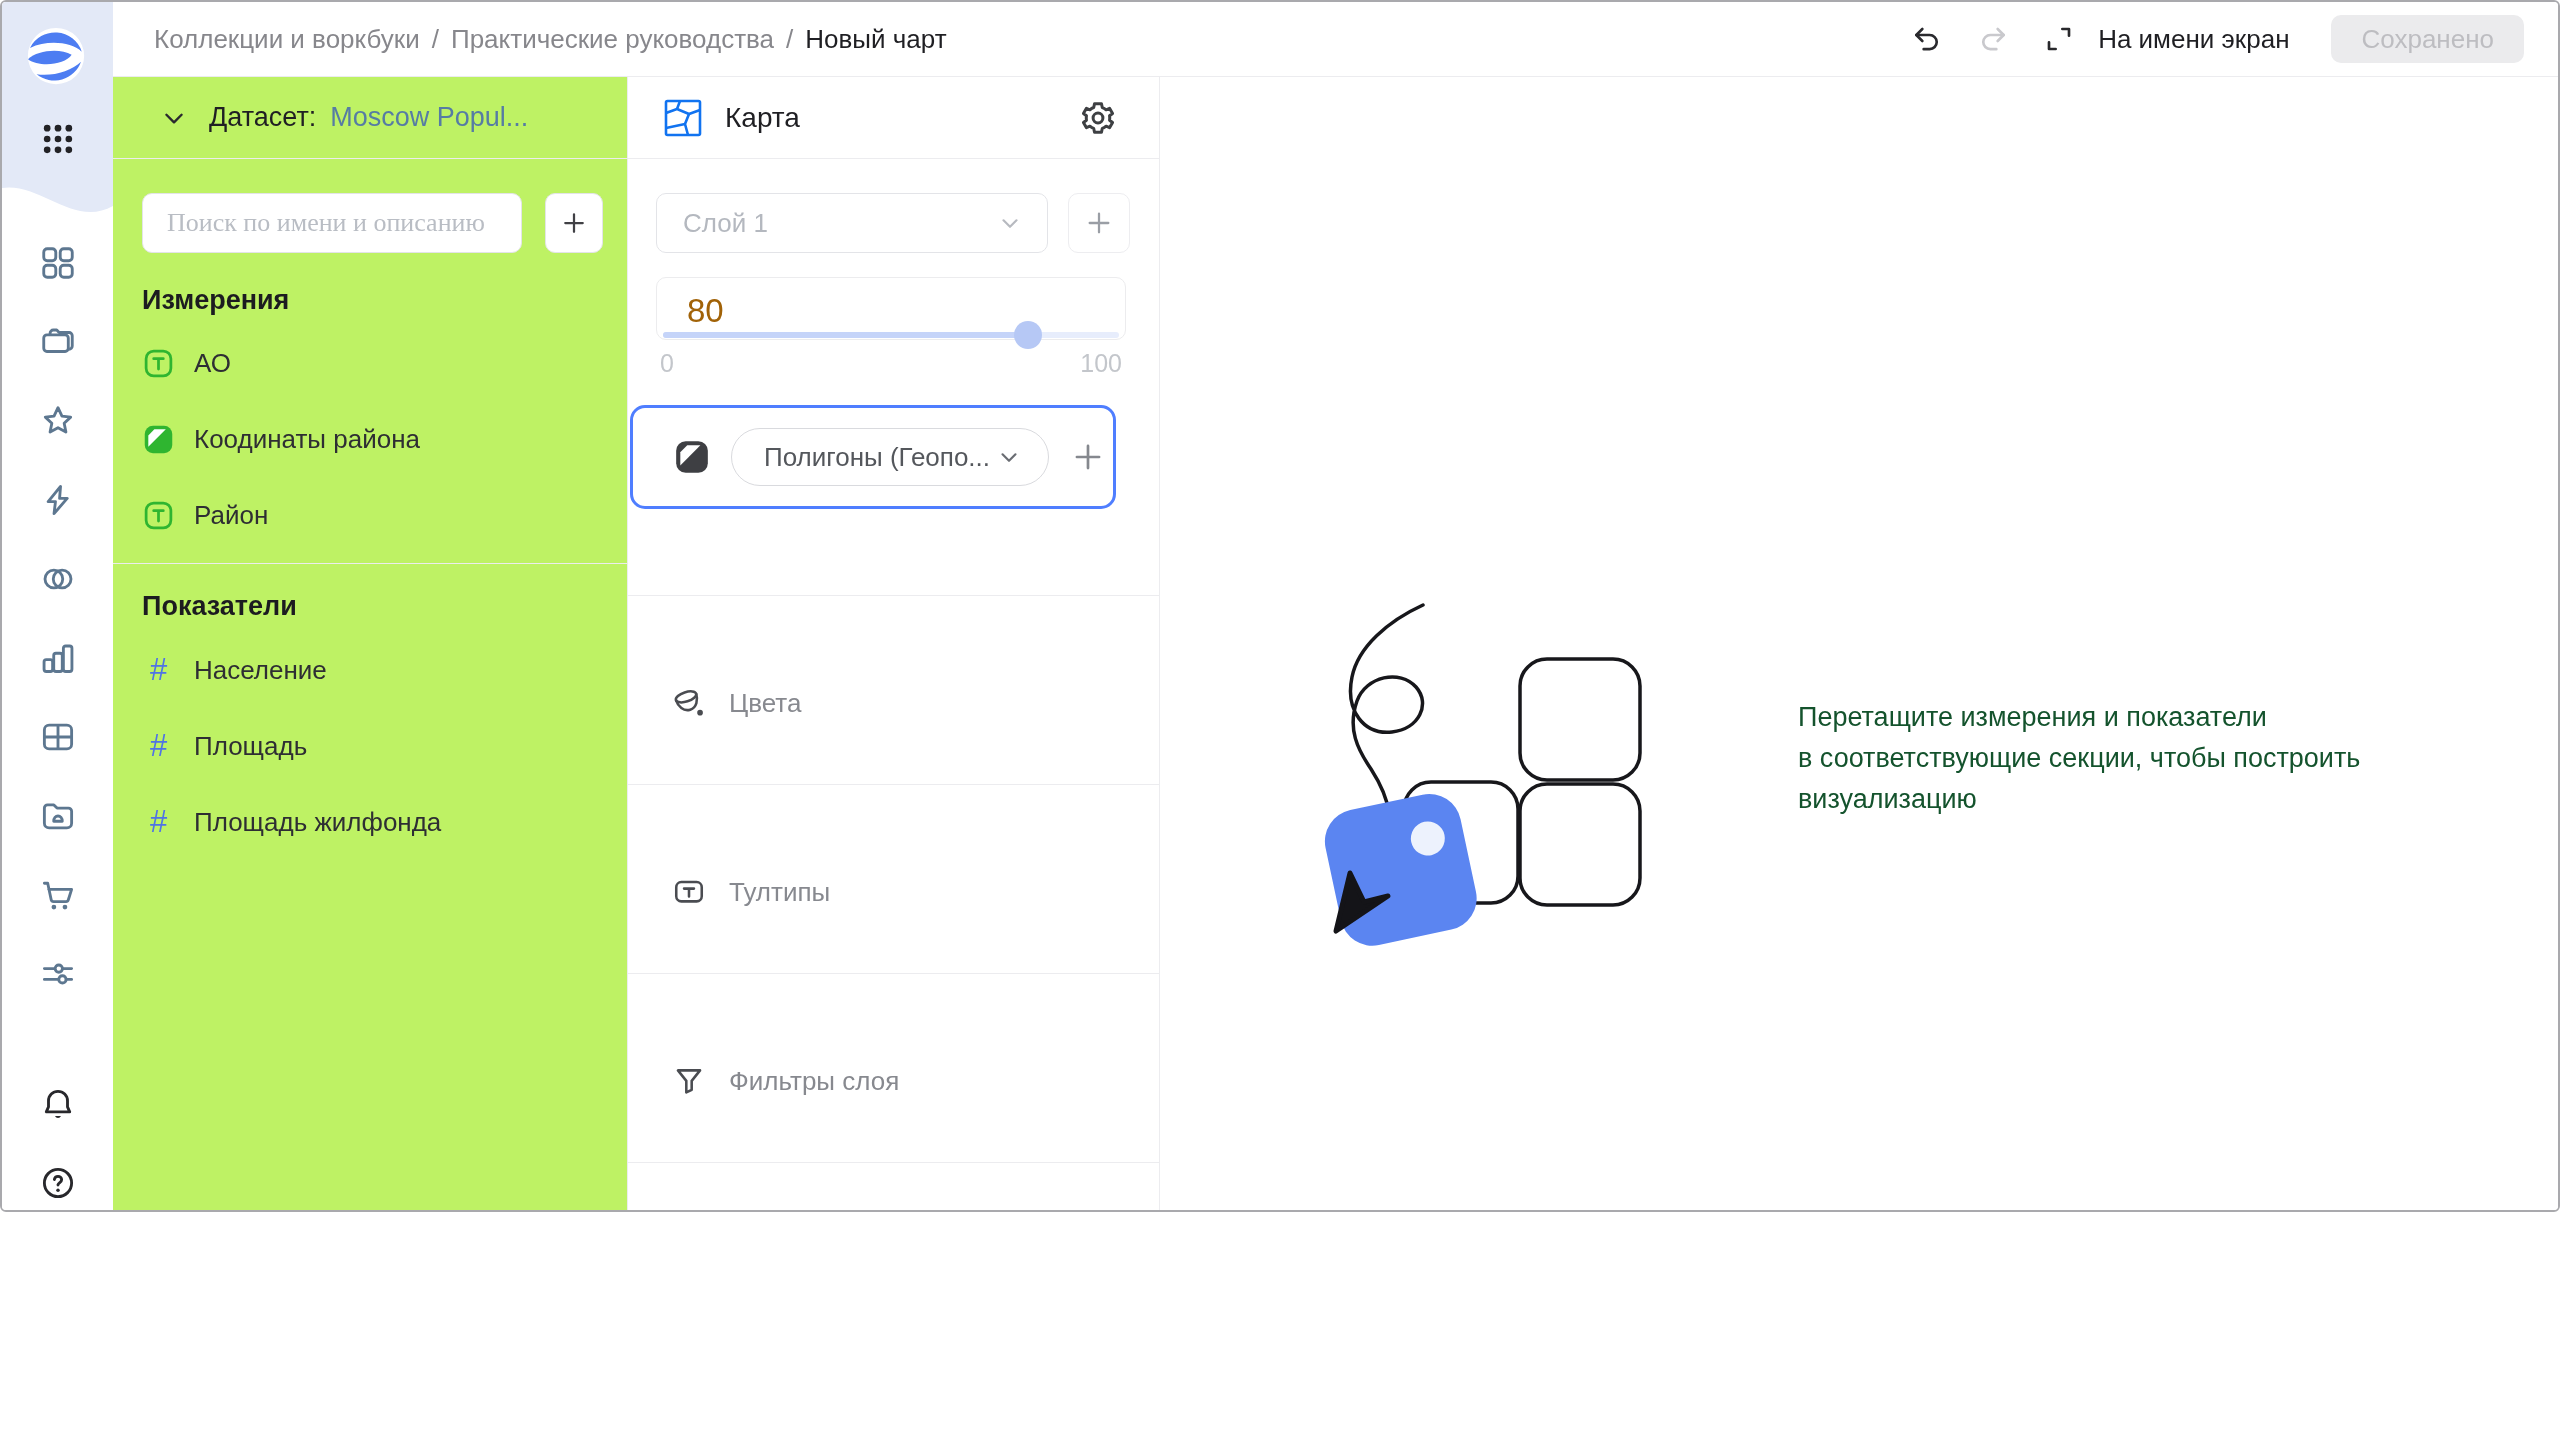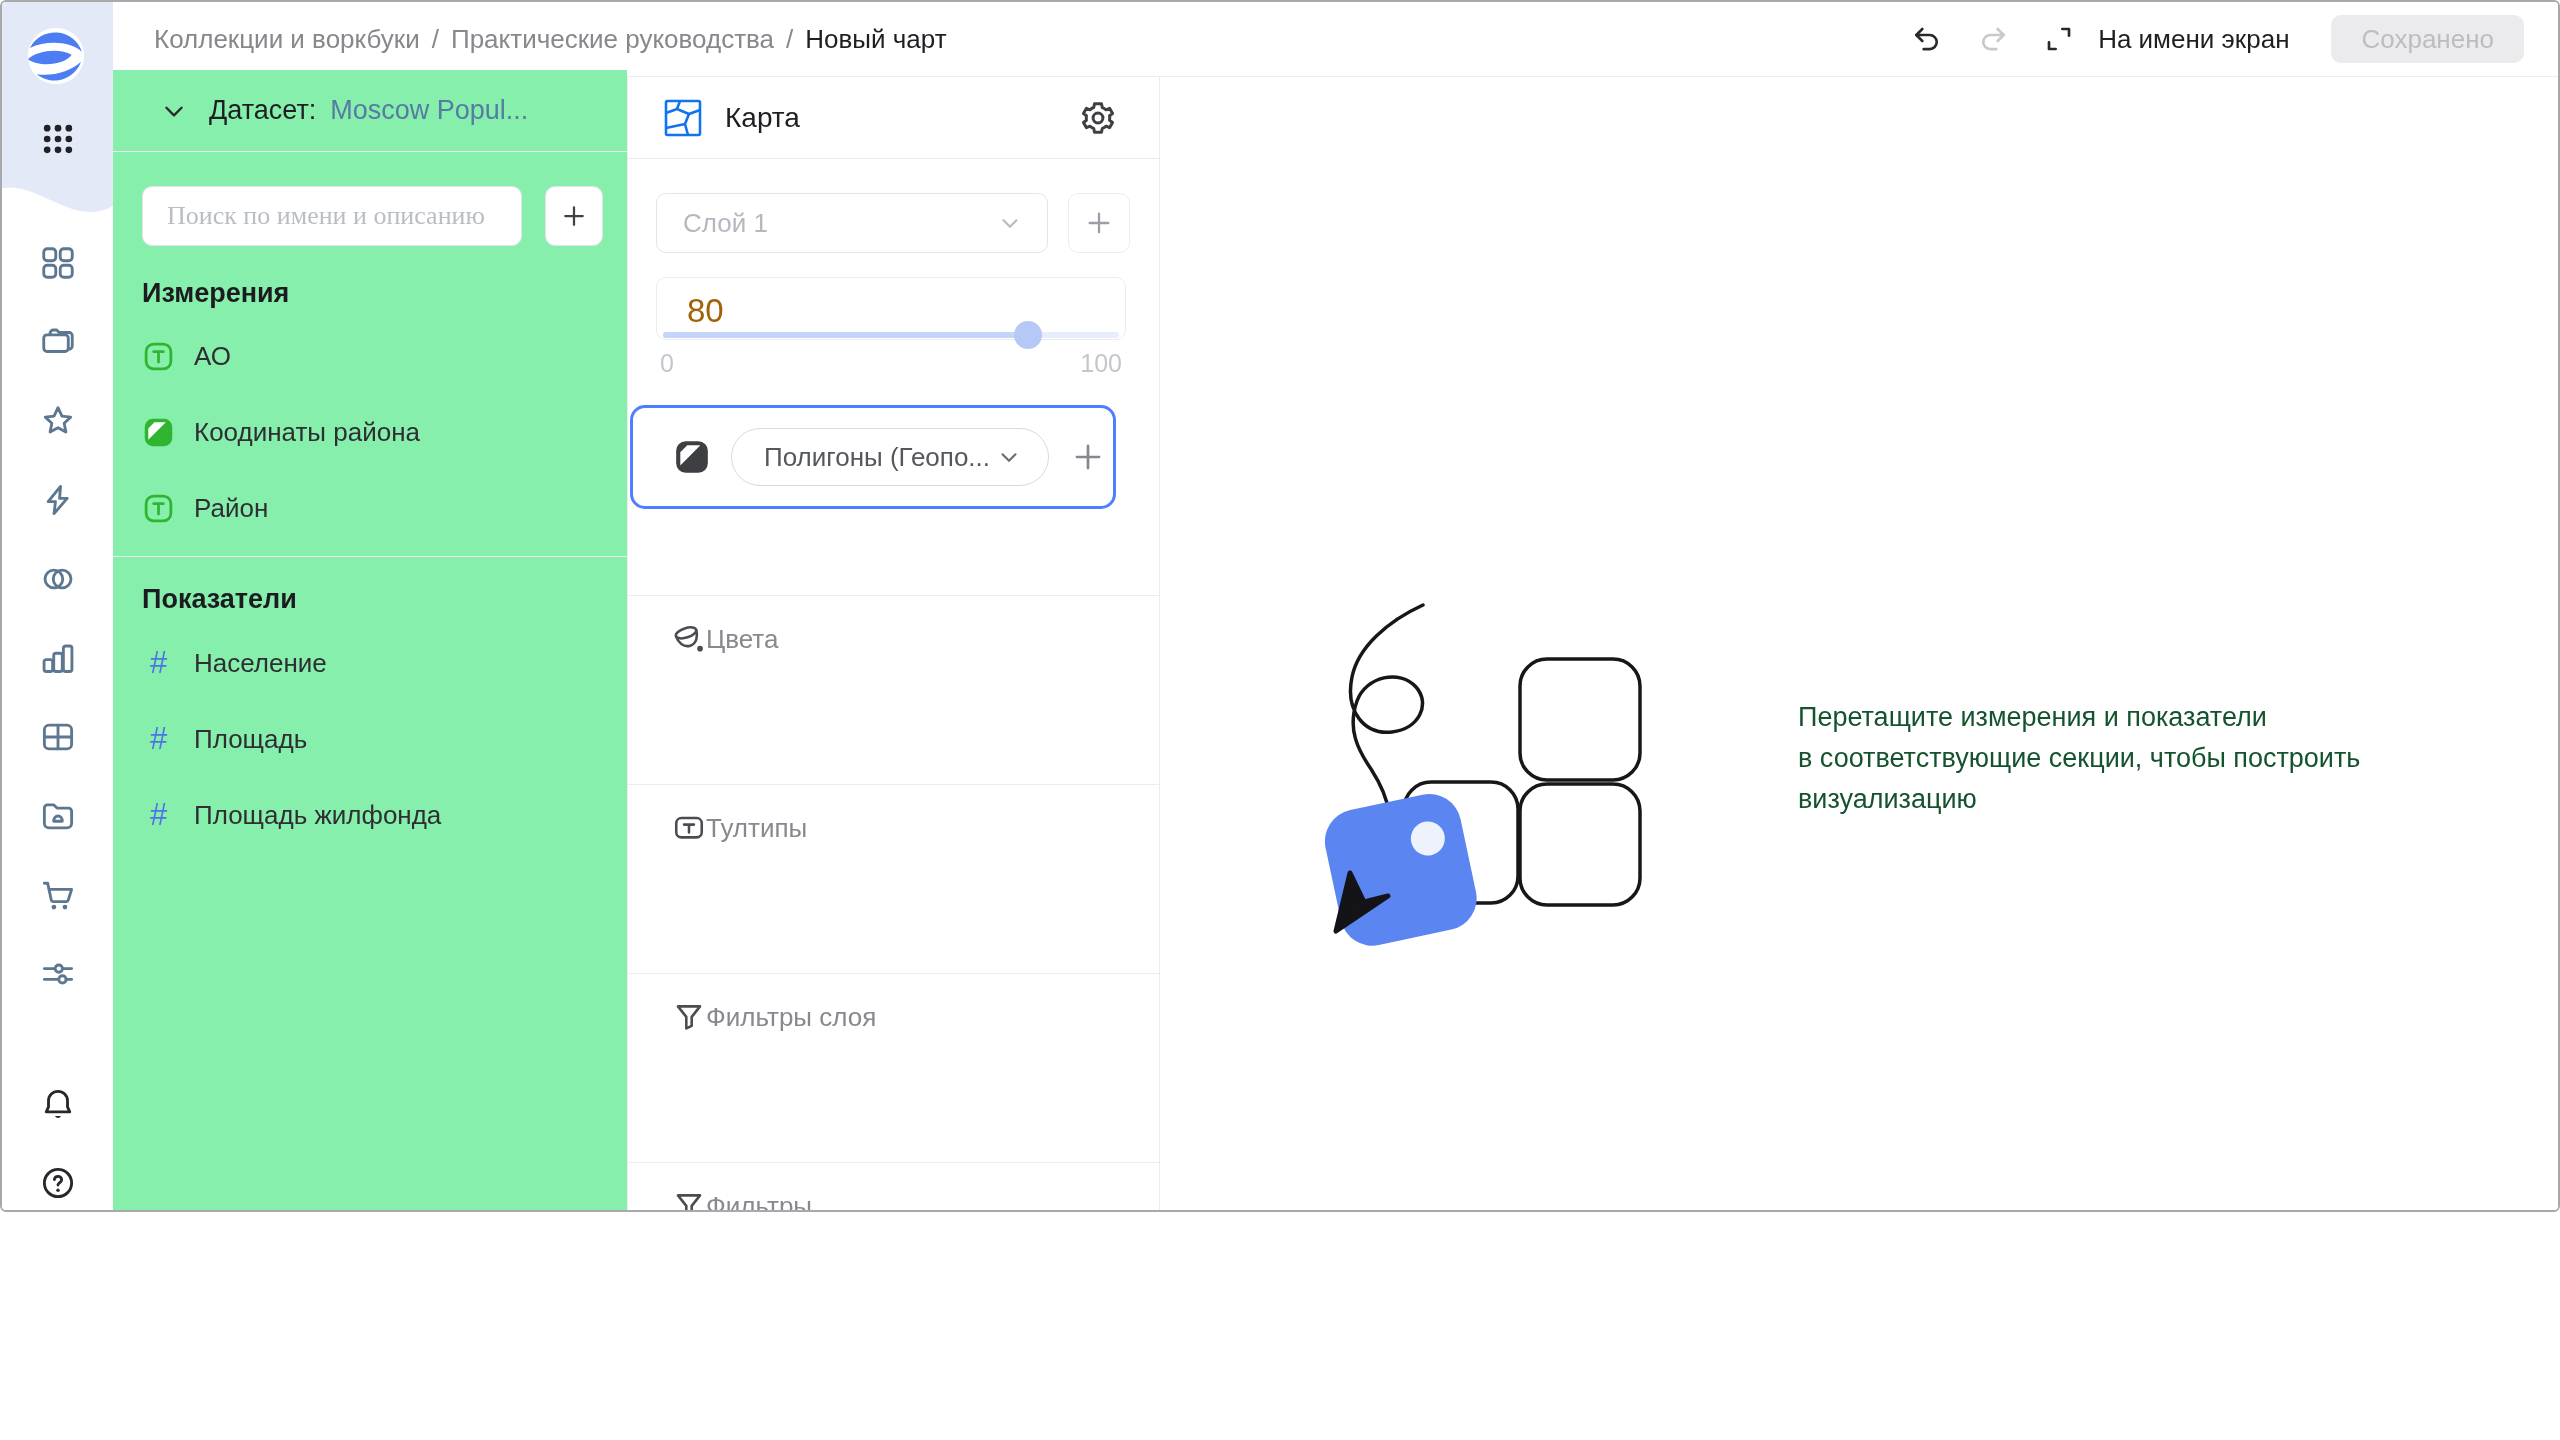--- a/index.html
+++ b/index.html
@@ -27,21 +27,21 @@
   .hdr-actions { margin-left:auto; display:flex; align-items:center; gap:28px; }
   .hbtn { width:38px; height:38px; display:flex; align-items:center; justify-content:center; cursor:pointer; border:none; background:none; }
   .hbtn.undo { color:#2a2a2e; }
   .hbtn.redo { color:#c9c9cd; }
   .hbtn.expand { color:#28282c; }
   .fullscreen-label { font-size:26px; color:#1f1f23; cursor:pointer; margin-left:-8px; }
   .save-btn { height:48px; padding:0 30px; border:none; border-radius:10px; background:#ebebed;
               color:#bdbdc1; font-size:26px; font-family:inherit; margin-left:14px; }
 
   
-  .ds-panel { position:absolute; left:111px; top:68px; width:514px; height:1321px; background:#86efac; }
+  .ds-panel { position:absolute; left:111px; top:75px; width:514px; height:1321px; background:#bef264; }
   .ds-row { height:82px; border-bottom:1px solid #ececef; display:flex; align-items:center; padding-left:48px; }
   .ds-chevron { width:26px; height:26px; color:#2a2a2e; cursor:pointer; }
   .ds-label { font-size:27px; color:#1f1f23; margin-left:22px; }
   .ds-name { font-size:27px; color:#567ca4; margin-left:14px; cursor:pointer; }
   .search-row { position:absolute; left:29px; top:116px; display:flex; gap:23px; }
   .search-input { width:380px; height:60px; border:1px solid #e3e4e8; border-radius:10px; padding:0 24px;
                   font-size:26px; font-family:Liberation Serif, serif; color:#333; outline:none; }
   .search-input::placeholder { color:#b9bdc4; }
   .sq-btn { width:58px; height:60px; border:1px solid #e3e4e8; border-radius:10px; background:#fff;
             display:flex; align-items:center; justify-content:center; color:#404045; cursor:pointer; }
@@ -81,21 +81,21 @@
   .geotype-box { position:absolute; left:2px; top:328px; width:486px; height:104px;
                  border:3px solid #4f7eff; border-radius:15px; display:flex; align-items:center;
                  padding-left:40px; background:#fff; }
   .geo-icon { width:38px; height:38px; flex:none; }
   .pill-select { height:58px; width:318px; border:1px solid #d9dade; border-radius:29px; margin-left:20px;
                  display:flex; align-items:center; padding:0 26px 0 32px; cursor:pointer; }
   .pill-value { font-size:26px; color:#54575c; flex:1; white-space:nowrap; overflow:hidden; }
   .pill-select .chev { width:26px; height:26px; color:#6a6d73; flex:none; }
   .inline-plus { margin-left:20px; width:38px; height:38px; color:#85888e; cursor:pointer; }
   .map-sections { position:absolute; left:0; top:518px; width:531px; }
-  .map-section { height:189px; border-top:1px solid #ececef; padding:26px 0 0 44px; display:flex; align-items:flex-start; }
+  .map-section { height:189px; border-top:1px solid #ececef; padding:26px 0 0 44px; display:flex; align-items:center; gap:23px; }
   .map-section .s-icon { width:34px; height:34px; color:#4a4c51; flex:none; }
   .s-label { font-size:26px; color:#87898f; line-height:34px; }
   .map-section-end { border-top:1px solid #ececef; height:90px; }
 
   
   .canvas { position:absolute; left:1158px; top:75px; width:1400px; height:1363px; background:#fff; }
   .illustration { position:absolute; left:160px; top:524px; }
   .hint { position:absolute; left:638px; top:620px; font-size:27px; line-height:41px; color:#14532d; }
 
   

